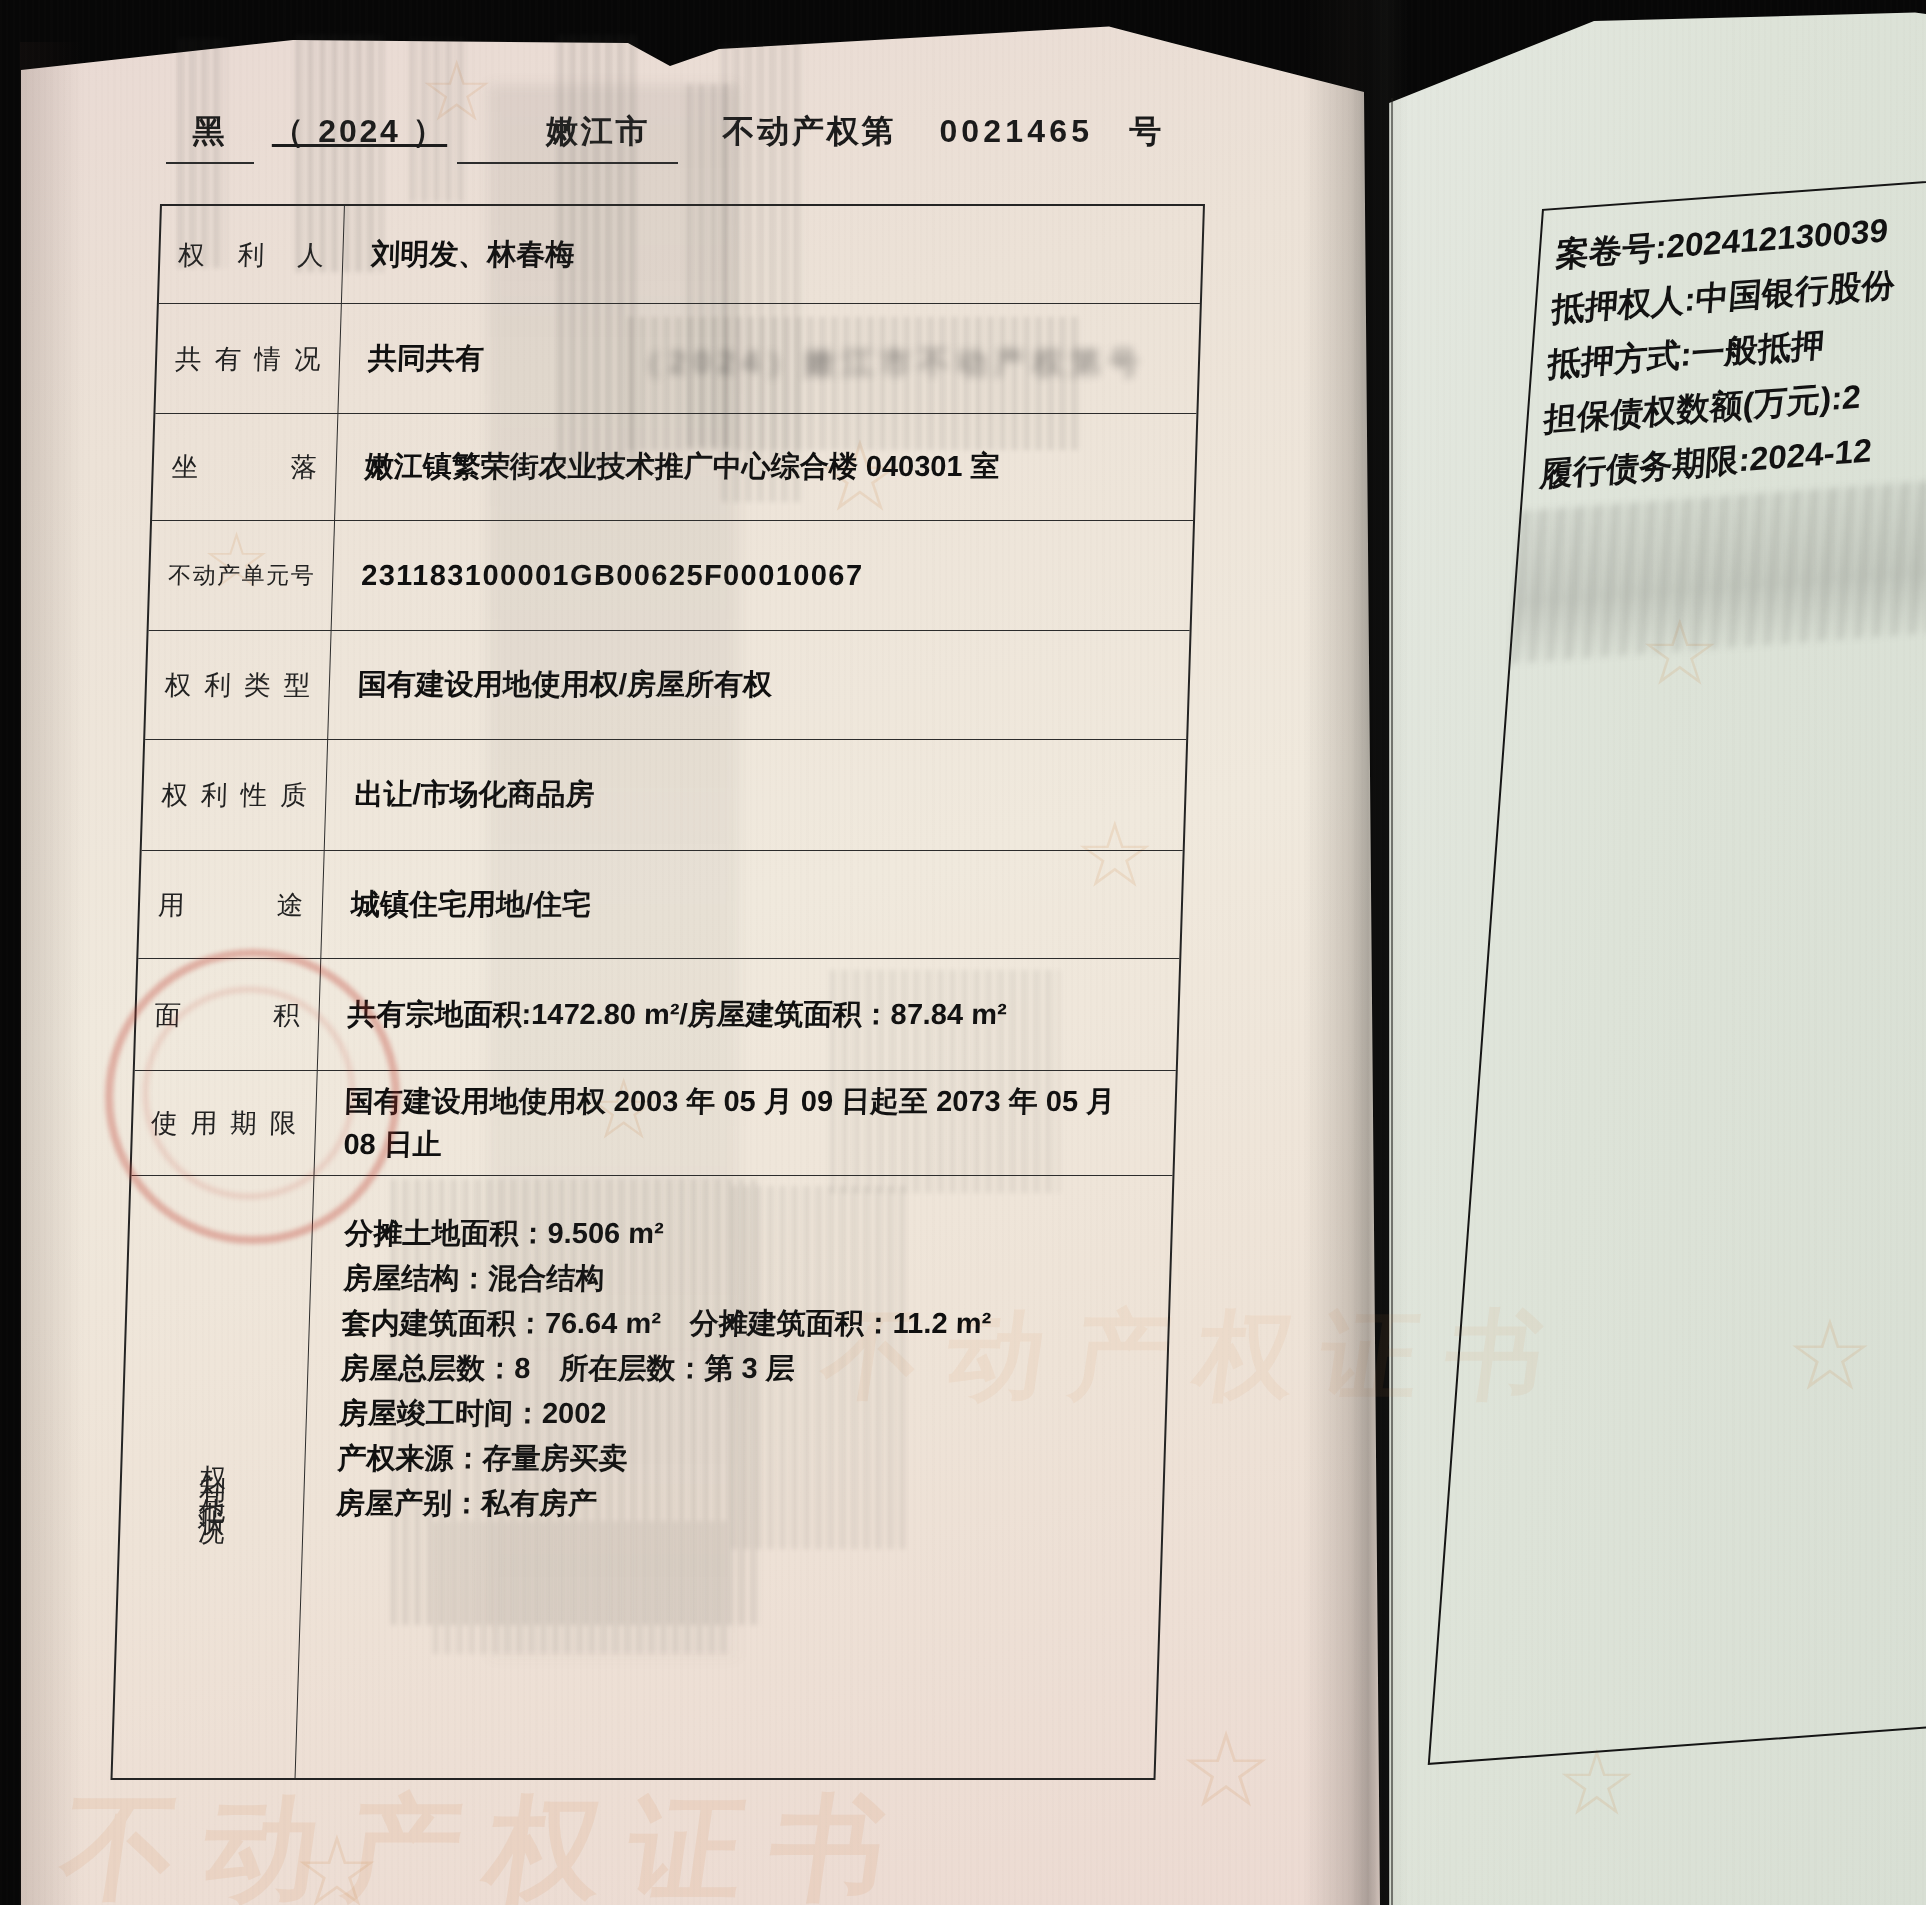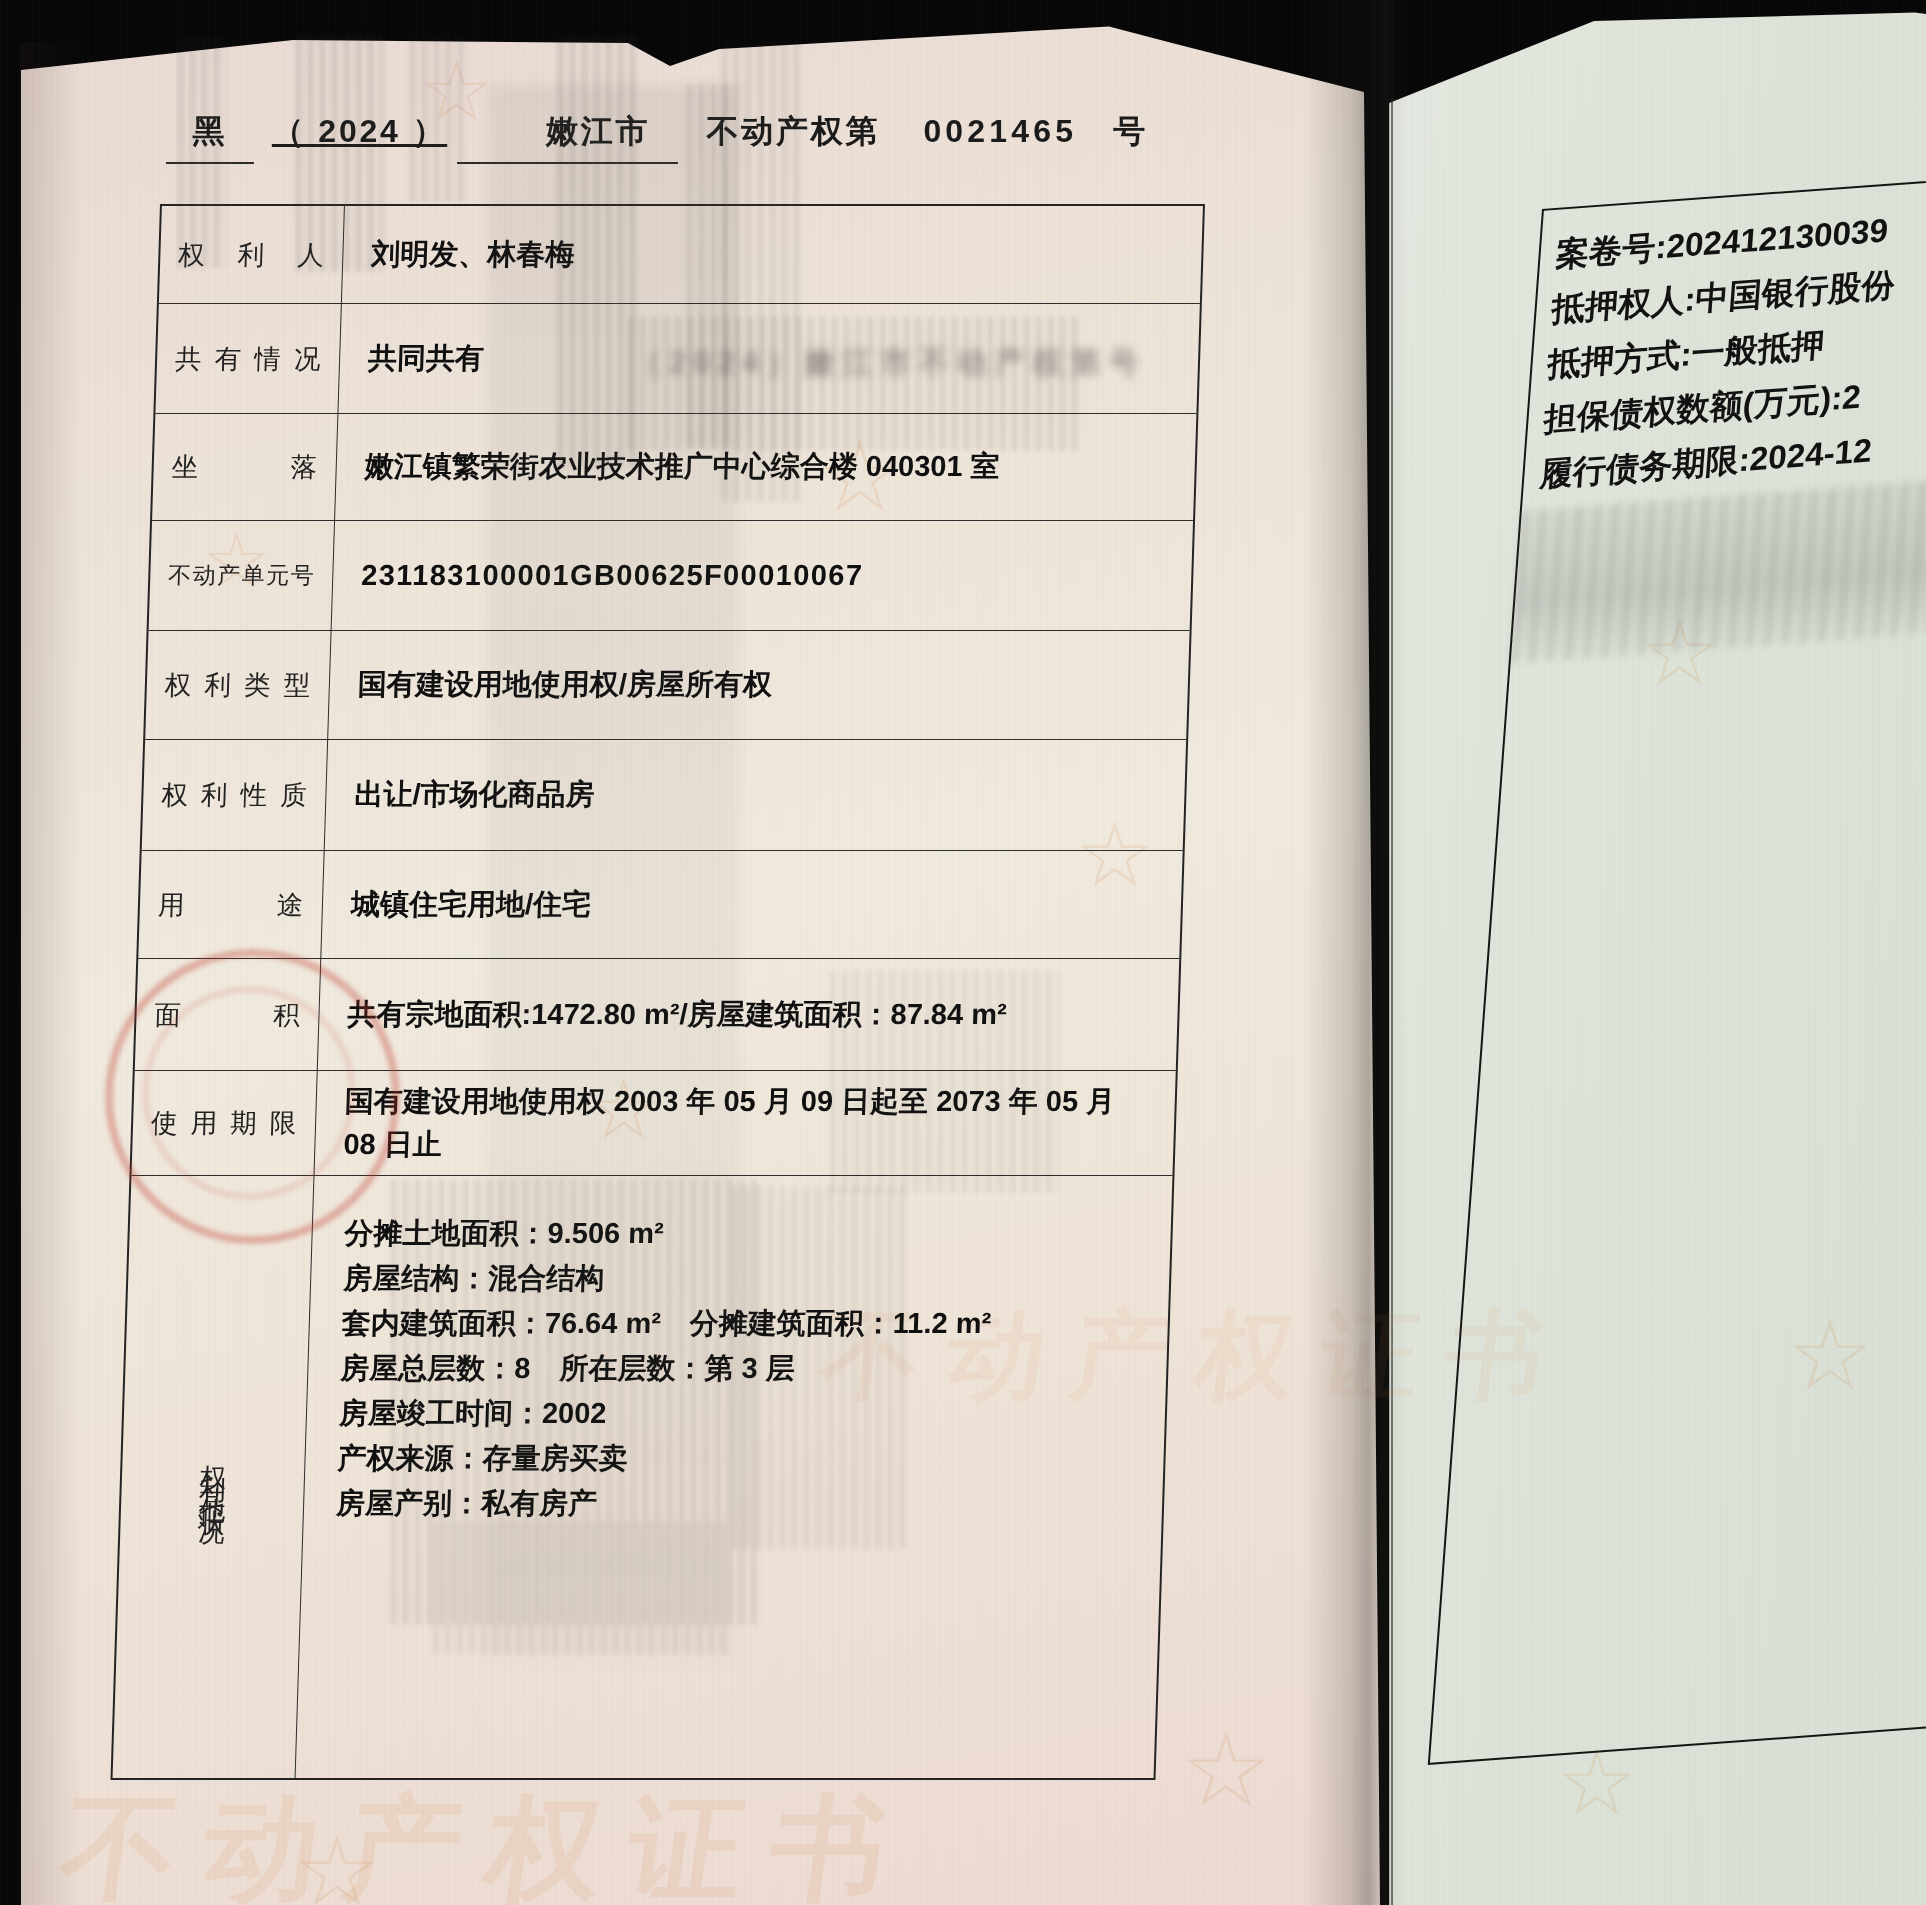--- a/index.html
+++ b/index.html
@@ -24,21 +24,21 @@
   .paper-grain{position:absolute;inset:0;z-index:2;pointer-events:none;opacity:.35;
     background:repeating-linear-gradient(90deg,rgba(120,105,95,.05) 0 2.1px,rgba(255,255,255,0) 2.1px 6.3px);}
 
   
   #header-line{position:absolute;left:166px;top:110px;z-index:4;display:flex;align-items:baseline;
     font-size:32px;font-weight:bold;letter-spacing:2.8px;color:#1b1b1b;white-space:nowrap;}
   #header-line .u{border-bottom:2.8px solid #2c2c2c;padding-bottom:8.4px;}
   .hseg-prefix{padding:0 26.5px;}
   .hseg-year{margin:0 4.2px 0 18px;text-decoration:underline;}
   .hseg-city{padding:0 28px 8.4px 89px;margin-left:5.6px;}
-  .hseg-type{margin-left:28px;}
+  .hseg-type{margin-left:44px;}
   .hseg-number{margin-left:43px;letter-spacing:4.2px;}
   .hseg-suffix{margin-left:36px;}
 
   
   #cert-table{position:absolute;left:160px;top:204px;width:1041px;z-index:4;
     border:2.1px solid #242424;transform:skewX(-1.8deg);transform-origin:left top;
     display:flex;flex-direction:column;background:transparent;}
   .row{display:flex;border-bottom:1.4px solid #2c2c2c;box-sizing:border-box;}
   .row:last-child{border-bottom:none;}
   .lbl-cell{width:183px;box-sizing:border-box;border-right:1.4px solid #2c2c2c;

